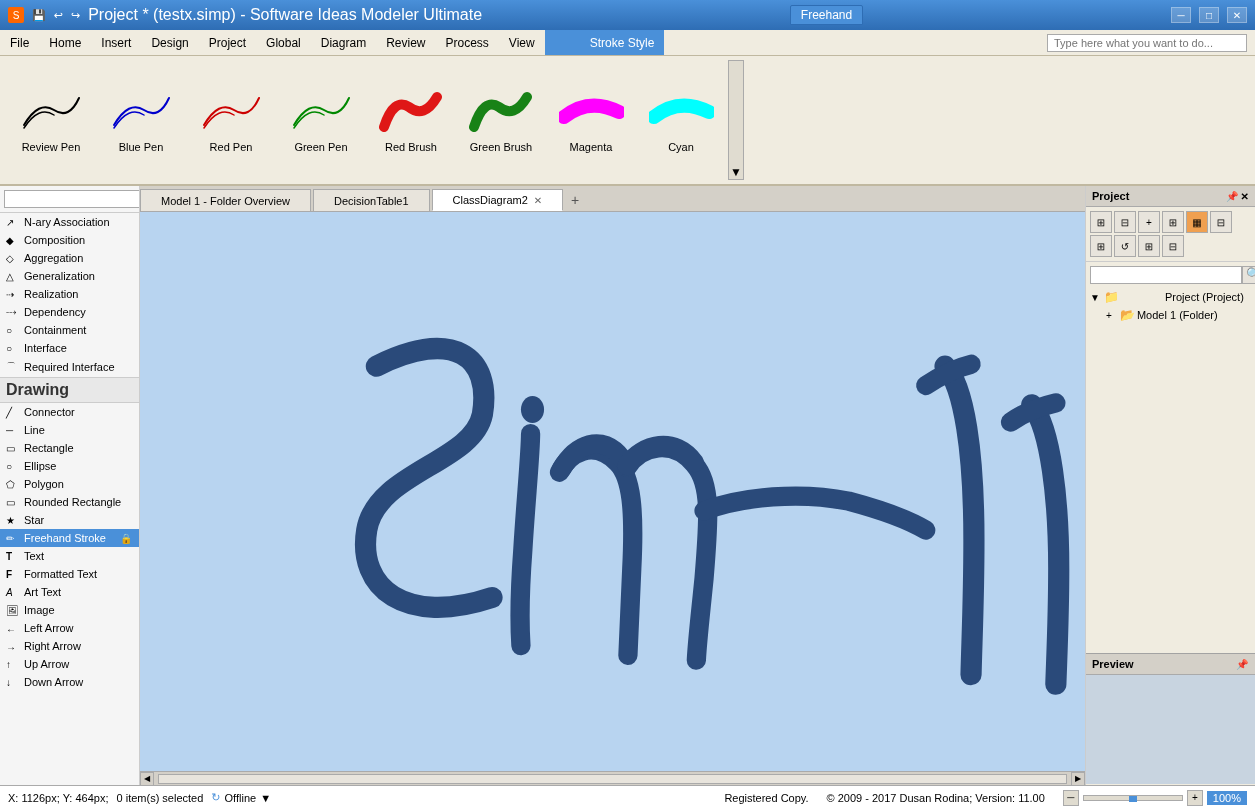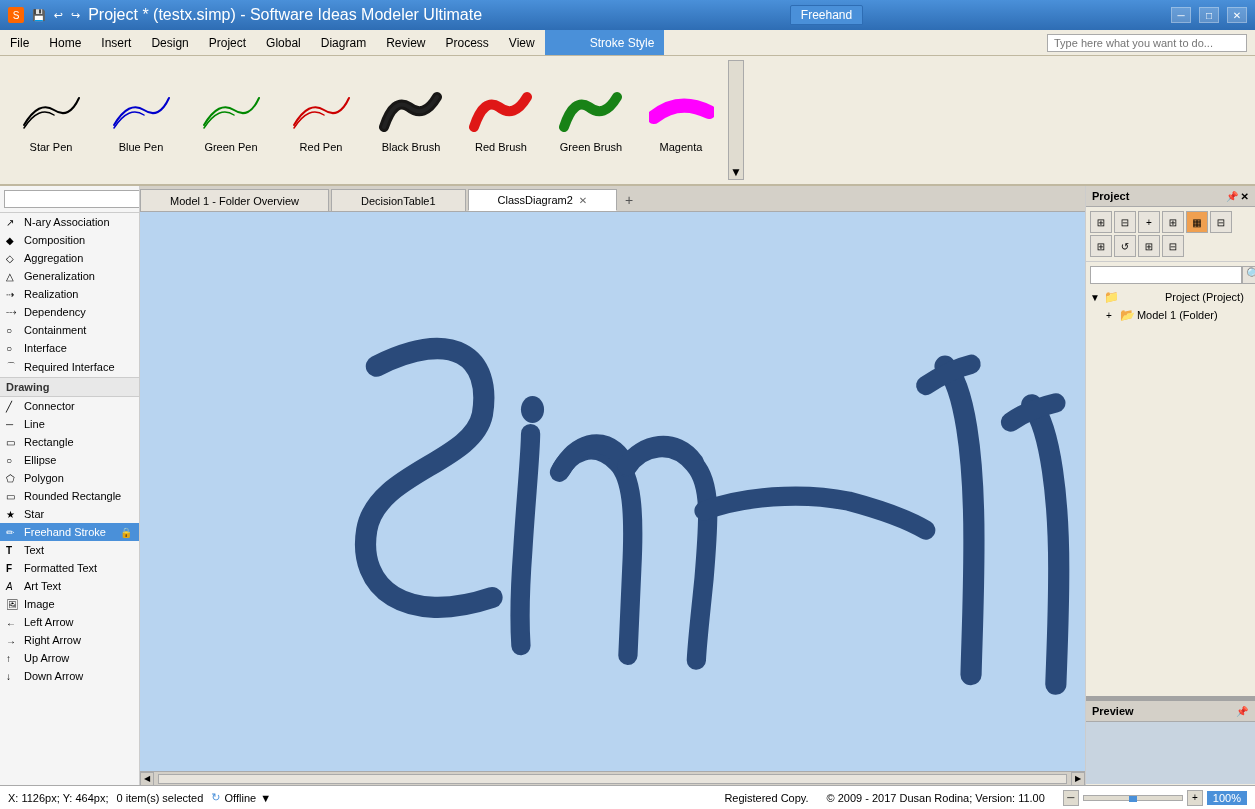--- a/index.html
+++ b/index.html
@@ -111,39 +111,39 @@
       align-items: center;
       padding: 3px 6px;
       cursor: pointer;
       font-size: 11px;
       gap: 4px;
     }
     .sidebar-item.active { background: #4a90d9; color: white; }
     .sidebar-section-header {
       background: #e8e8e8;
       padding: 3px 6px;
-      font-size: 11px;
+      font-size: 16px;
       font-weight: bold;
       color: #333;
       border-top: 1px solid #ccc;
       border-bottom: 1px solid #ccc;
     }
     .sidebar-icon { font-size: 10px; width: 14px; }
 
     
     .tab-bar {
       height: 26px;
       background: #d4d0c8;
       display: flex;
       align-items: flex-end;
       border-bottom: 1px solid #aaa;
       padding-left: 0;
     }
     .tab {
-      padding: 4px 29px;
+      padding: 4px 20px;
       background: #e8e4dc;
       border: 1px solid #aaa;
       border-bottom: none;
       cursor: pointer;
       font-size: 11px;
       display: flex;
       align-items: center;
       gap: 6px;
       height: 22px;
       margin-right: 2px;
@@ -212,22 +212,22 @@
       padding: 2px 4px;
       font-size: 11px;
       cursor: pointer;
       gap: 2px;
     }
     .tree-expand { width: 12px; font-size: 10px; }
     .tree-icon { font-size: 12px; }
 
     
     .preview-panel {
-      border-top: 5px solid #a3a3a3;
-      height: 89px;
+      border-top: 1px solid #a3a3a3;
+      height: 132px;
     }
     .preview-header {
       background: #d4d0c8;
       padding: 4px 6px;
       font-size: 11px;
       font-weight: bold;
       border-bottom: 1px solid #aaa;
       display: flex;
       align-items: center;
       justify-content: space-between;
@@ -323,62 +323,53 @@
 
 <div class="stroke-toolbar">
 
   <div class="stroke-item">
     <div class="stroke-preview">
       <svg width="65" height="45" viewBox="0 0 65 45">
         <path d="M5 35 Q20 10 35 20 Q50 30 60 8" stroke="#000" stroke-width="2" fill="none" stroke-linecap="round"></path>
         <path d="M5 38 Q20 15 35 25" stroke="#000" stroke-width="1.5" fill="none" stroke-linecap="round"></path>
       </svg>
     </div>
-    <span class="stroke-label">Star Pen</span>
+    <span class="stroke-label">Review Pen</span>
   </div>
 
   <div class="stroke-item">
     <div class="stroke-preview">
       <svg width="65" height="45" viewBox="0 0 65 45">
         <path d="M5 35 Q20 10 35 20 Q50 30 60 8" stroke="#0000cc" stroke-width="2" fill="none" stroke-linecap="round"></path>
         <path d="M5 38 Q20 15 35 25" stroke="#0000cc" stroke-width="1.5" fill="none" stroke-linecap="round"></path>
       </svg>
     </div>
     <span class="stroke-label">Blue Pen</span>
   </div>
 
   <div class="stroke-item">
     <div class="stroke-preview">
       <svg width="65" height="45" viewBox="0 0 65 45">
+        <path d="M5 35 Q20 10 35 20 Q50 30 60 8" stroke="#cc0000" stroke-width="2" fill="none" stroke-linecap="round"></path>
+        <path d="M5 38 Q20 15 35 25" stroke="#cc0000" stroke-width="1.5" fill="none" stroke-linecap="round"></path>
+      </svg>
+    </div>
+    <span class="stroke-label">Red Pen</span>
+  </div>
+
+  <div class="stroke-item">
+    <div class="stroke-preview">
+      <svg width="65" height="45" viewBox="0 0 65 45">
         <path d="M5 35 Q20 10 35 20 Q50 30 60 8" stroke="#008800" stroke-width="2" fill="none" stroke-linecap="round"></path>
         <path d="M5 38 Q20 15 35 25" stroke="#008800" stroke-width="1.5" fill="none" stroke-linecap="round"></path>
       </svg>
     </div>
     <span class="stroke-label">Green Pen</span>
   </div>
 
-  <div class="stroke-item">
-    <div class="stroke-preview">
-      <svg width="65" height="45" viewBox="0 0 65 45">
-        <path d="M5 35 Q20 10 35 20 Q50 30 60 8" stroke="#cc0000" stroke-width="2" fill="none" stroke-linecap="round"></path>
-        <path d="M5 38 Q20 15 35 25" stroke="#cc0000" stroke-width="1.5" fill="none" stroke-linecap="round"></path>
-      </svg>
-    </div>
-    <span class="stroke-label">Red Pen</span>
-  </div>
-
-  <div class="stroke-item">
-    <div class="stroke-preview">
-      <svg width="65" height="50" viewBox="0 0 65 50">
-        <path d="M5 40 Q15 10 30 20 Q45 32 58 10" stroke="#000" stroke-width="10" fill="none" stroke-linecap="round" stroke-linejoin="round" opacity="0.9"></path>
-        <path d="M5 40 Q15 10 30 20 Q45 32 58 10" stroke="#222" stroke-width="4" fill="none" stroke-linecap="round"></path>
-      </svg>
-    </div>
-    <span class="stroke-label">Black Brush</span>
-  </div>
 
 
   <div class="stroke-item">
     <div class="stroke-preview">
       <svg width="65" height="50" viewBox="0 0 65 50">
         <path d="M5 40 Q15 10 30 20 Q45 32 58 10" stroke="#dd0000" stroke-width="10" fill="none" stroke-linecap="round" stroke-linejoin="round" opacity="0.9"></path>
       </svg>
     </div>
     <span class="stroke-label">Red Brush</span>
   </div>
@@ -395,20 +386,28 @@
 
   <div class="stroke-item">
     <div class="stroke-preview">
       <svg width="65" height="50" viewBox="0 0 65 50">
         <path d="M5 30 Q30 10 60 25" stroke="#ff00ff" stroke-width="14" fill="none" stroke-linecap="round"></path>
       </svg>
     </div>
     <span class="stroke-label">Magenta</span>
   </div>
 
+  <div class="stroke-item">
+    <div class="stroke-preview">
+      <svg width="65" height="50" viewBox="0 0 65 50">
+        <path d="M5 30 Q30 10 60 25" stroke="#00ffff" stroke-width="14" fill="none" stroke-linecap="round"></path>
+      </svg>
+    </div>
+    <span class="stroke-label">Cyan</span>
+  </div>
   <div class="toolbar-scroll">▼</div>
 </div>
 
 <div style="display:flex; flex-direction:column; height: calc(809px - 30px - 26px - 130px);">
   <div class="content-wrapper" style="flex:1; overflow:hidden;">
 
     <div class="left-sidebar">
       <div class="sidebar-search">
         <input type="text" style="flex: 1 1 0%; font-size: 11px; border: 1px solid rgb(170, 170, 170); padding: 2px 4px;">
 

